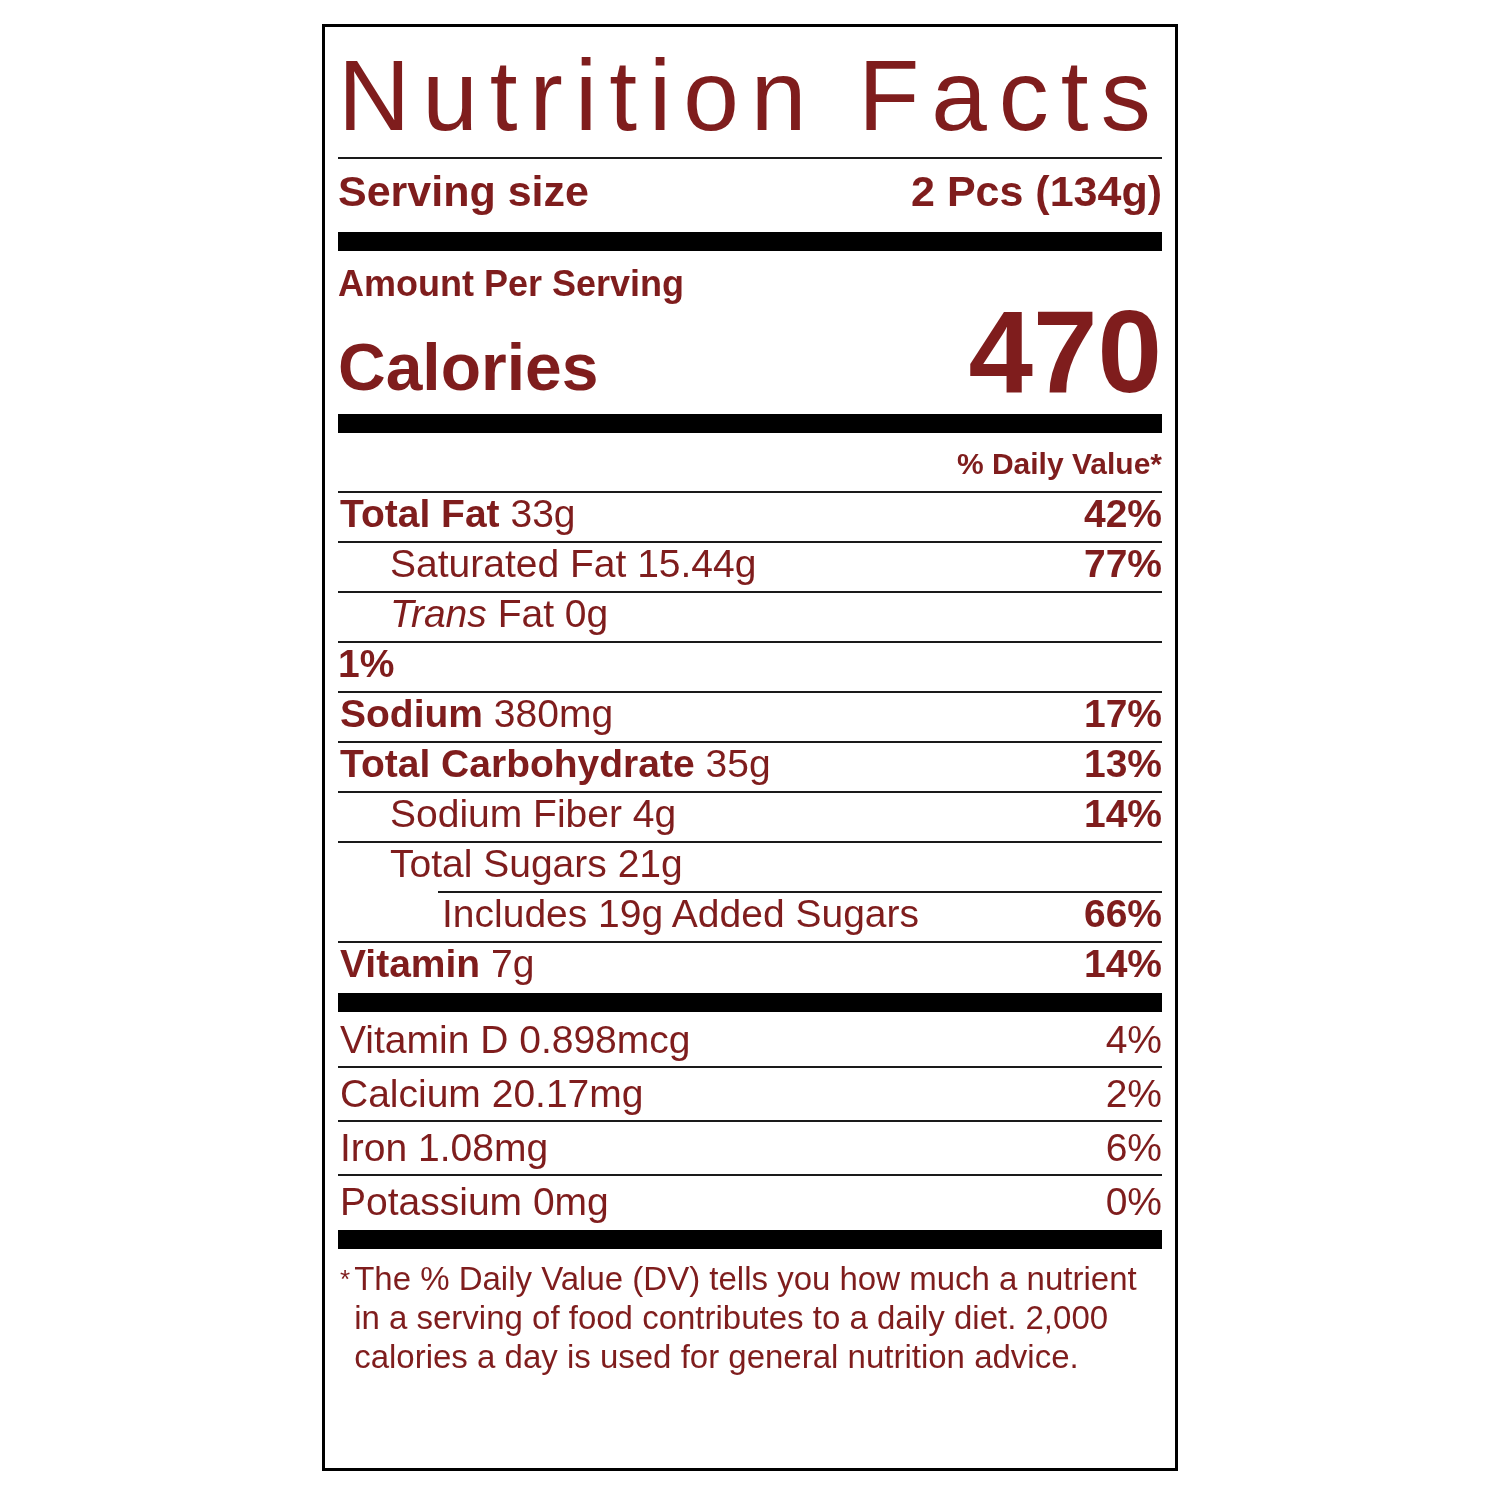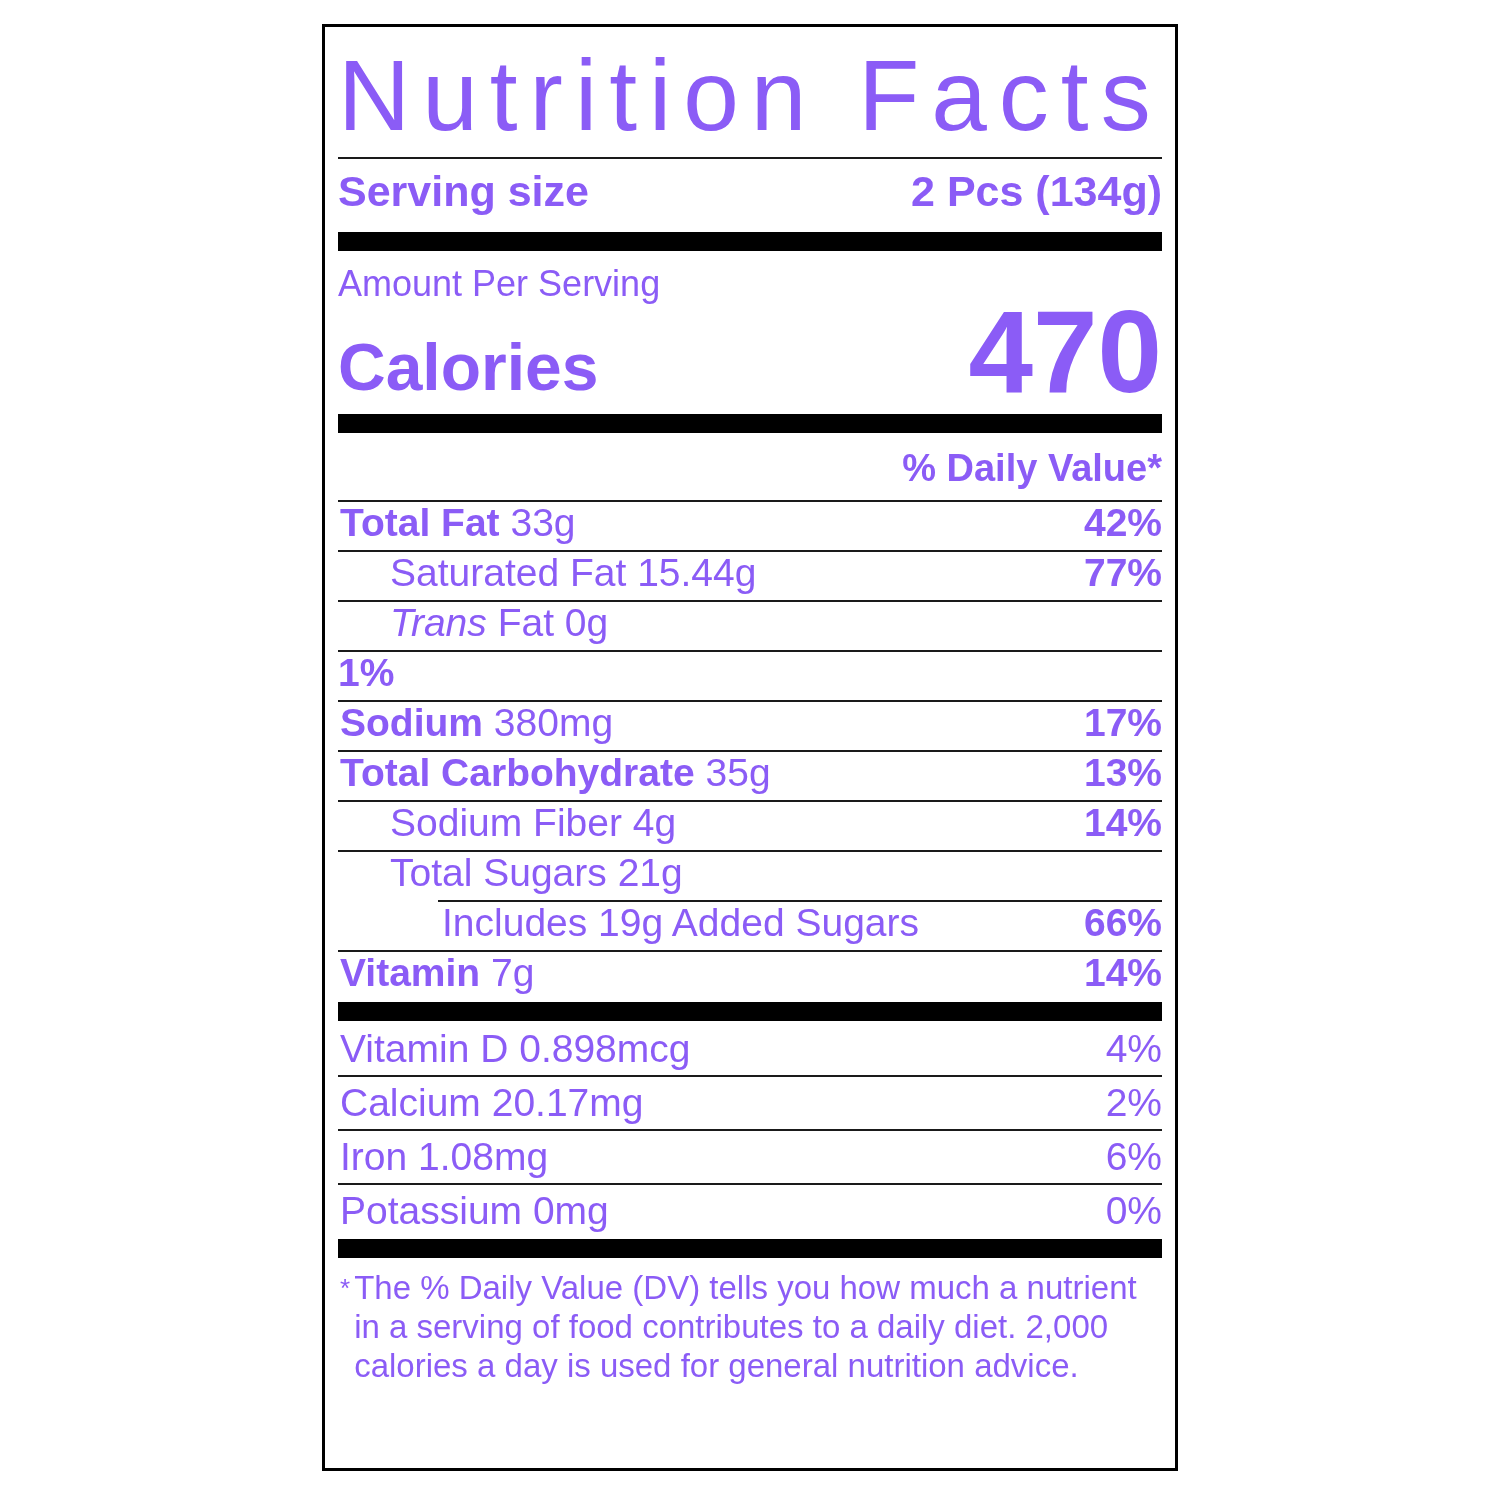--- a/index.html
+++ b/index.html
@@ -3,21 +3,21 @@
 <meta charset="utf-8">
 <style>
   * { margin: 0; padding: 0; box-sizing: border-box; }
   html, body { background: #ffffff; }
   .canvas {
     position: relative;
     width: 1500px;
     height: 1500px;
     background: #ffffff;
     font-family: "Liberation Sans", "DejaVu Sans", sans-serif;
-    color: #8b5cf6;
+    color: #7f1d1d;
   }
   .nf-label {
     position: absolute;
     left: 322px;
     top: 24px;
     width: 856px;
     height: 1447px;
     border: 3px solid #000;
     background: #fff;
     padding: 0 13px;
@@ -42,33 +42,33 @@
   .nf-servingsize {
     display: flex;
     justify-content: space-between;
     align-items: baseline;
     font-size: 43px;
     font-weight: bold;
     padding: 8px 0 14px 0;
   }
   .nf-aps {
     font-size: 36px;
-    font-weight: normal;
+    font-weight: bold;
     padding-top: 10px;
   }
   .nf-calrow {
     display: flex;
     justify-content: space-between;
     align-items: flex-end;
     padding-bottom: 12px;
   }
   .nf-cal-word { font-size: 66px; font-weight: bold; line-height: 1.0; }
   .nf-cal-num  { font-size: 116px; font-weight: bold; line-height: 0.82; }
   .nf-dvheader {
-    font-size: 38px;
+    font-size: 30px;
     font-weight: bold;
     text-align: right;
     padding: 12px 0 10px 0;
   }
   .row {
     display: flex;
     justify-content: space-between;
     align-items: baseline;
     font-size: 39px;
     padding: 1px 0 8px 0;

